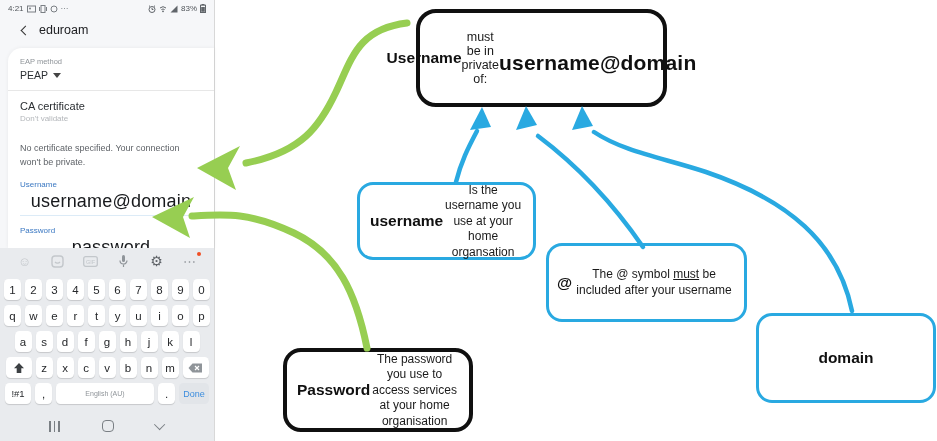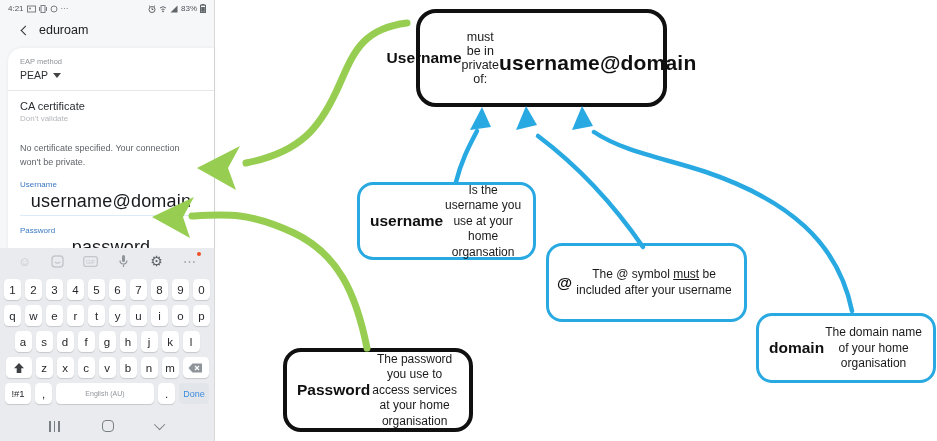--- a/index.html
+++ b/index.html
@@ -221,23 +221,22 @@
 <div class="callout blue" style="left:357px; top:182px; width:179px; height:78px; padding:4px 10px;">
   <div class="co-title">username</div>
   <div class="co-body">Is the username you use at your home organsation</div>
 </div>
 
 <div class="callout blue" style="left:546px; top:243px; width:201px; height:79px; padding:4px 8px;">
   <div class="co-title">@</div>
   <div class="co-body"><span>The @ symbol </span><span class="u">must</span><span> be included after your username</span></div>
 </div>
 
-<div class="callout blue" style="left:756px; top:313px; width:180px; height:70px; padding:4px 10px;">
+<div class="callout blue" style="left:756px; top:313px; width:180px; height:90px; padding:4px 10px;">
   <div class="co-title">domain</div>
-  <div class="co-body">The domain name of your home organisation</div>
 </div>
 
 <div class="callout black" style="left:283px; top:348px; width:190px; height:84px; padding:4px 10px; border-radius:18px;">
   <div class="co-title">Password</div>
   <div class="co-body">The password you use to access services at your home organisation</div>
 </div>
 
 <svg class="arrows" viewBox="0 0 937 441">
 
   <g>

